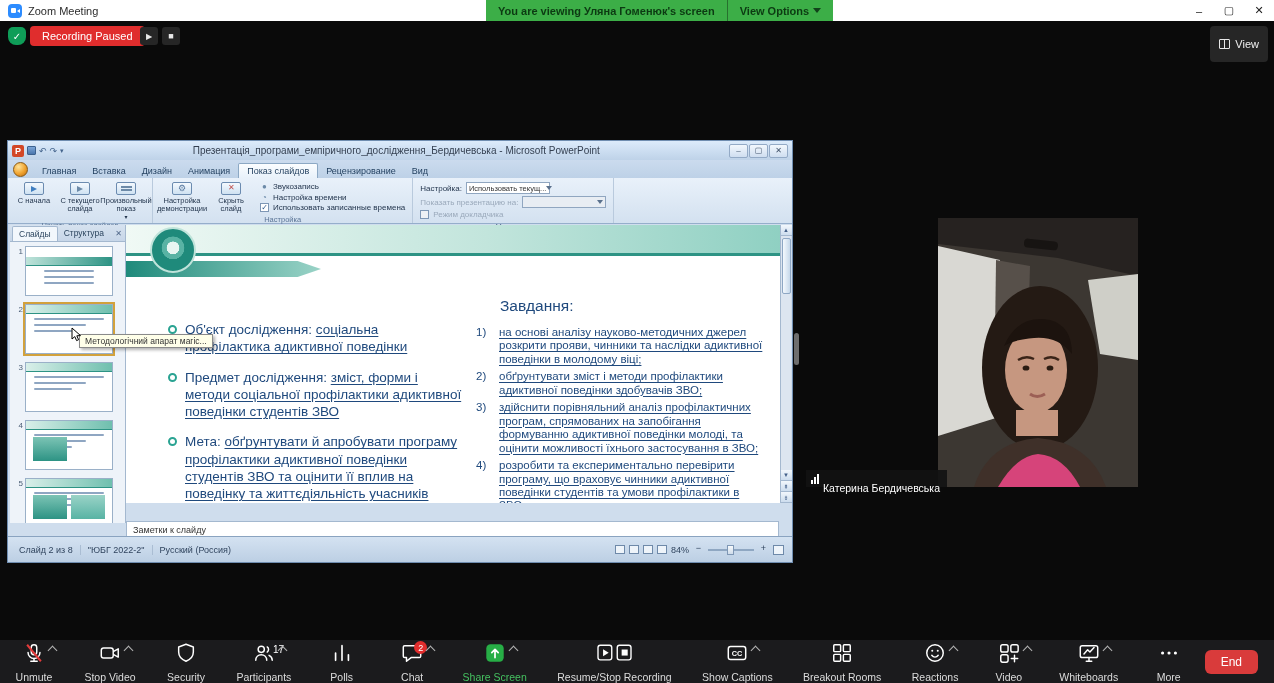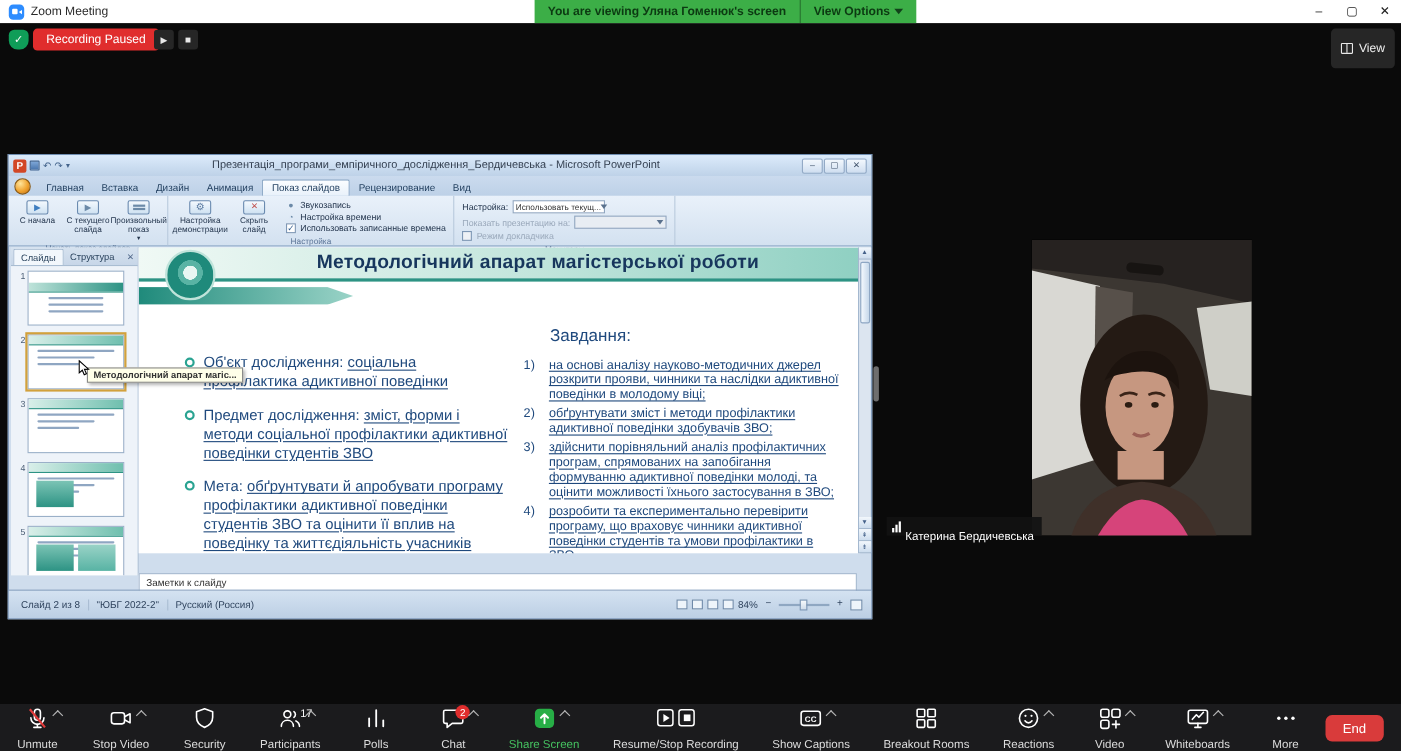--- a/index.html
+++ b/index.html
@@ -77,21 +77,21 @@
   .thumb.sel { outline:2px solid #d2a13c; }
   .t-band { height:9px; background:linear-gradient(90deg,#d9efe9,#6fbfae); border-bottom:1px solid #2d9384; }
   .t-l { height:2px; background:#8fa6c2; margin:4px 8px 0; border-radius:1px; }
   .t-l.b { margin-right:26px; }
   .t-l.c { margin-right:40px; }
   .thumb.v1 .t-band { margin-top:10px; background:linear-gradient(90deg,#bfe3da,#2d9384); }
   .thumb.v1 .t-l { margin:4px 18px 0; }
   .thumb.v4::after, .thumb.v5::after { content:""; position:absolute; left:7px; top:16px; width:34px; height:24px; background:linear-gradient(#7cc4b5,#2d9384); }
   .thumb.v5::before { content:""; position:absolute; right:7px; top:16px; width:34px; height:24px; background:linear-gradient(#9ad3c7,#58b3a4); }
   .mouse-cursor { position:absolute; left:63px; top:186px; z-index:30; }
-  .tooltip { position:absolute; left:71px; top:193px; background:#ffffe9; border:1px solid #8a8a8a; box-shadow:2px 2px 3px rgba(0,0,0,.3); font-size:8.5px; color:#333; padding:1px 5px; white-space:nowrap; z-index:29;font-weight:bold; }
+  .tooltip { position:absolute; left:71px; top:193px; background:#ffffe9; border:1px solid #8a8a8a; box-shadow:2px 2px 3px rgba(0,0,0,.3); font-size:8.5px; color:#333; padding:1px 5px; white-space:nowrap; z-index:29; }
 
   
   .slide-area { position:absolute; left:118px; top:84px; width:656px; bottom:59px; background:#fff; overflow:hidden; }
   .slide-head { position:absolute; left:0; top:0; right:0; height:31px; background:linear-gradient(90deg,#f0f9f5,#c2e5dc 55%,#8fd0c2); border-bottom:3px solid #2d9384; }
   .slide-title { position:absolute; left:80px; right:10px; top:3px; text-align:center; font-size:17.5px; font-weight:bold; color:#17365d; letter-spacing:.2px; }
   .emblem { position:absolute; left:24px; top:2px; width:46px; height:46px; border-radius:50%; background:radial-gradient(circle at 50% 45%, #e8f6f2 0 20%, #59b3a4 21% 36%, #1f8a7b 37% 100%); border:2px solid #bfe3da; z-index:3; }
   .pennant { position:absolute; left:0; top:36px; width:195px; height:16px; background:linear-gradient(90deg,#1f8a7b,#9ad3c7); clip-path:polygon(0 0, 88% 0, 100% 50%, 88% 100%, 0 100%); }
   .bullets { position:absolute; left:42px; top:96px; width:294px; }
   .bullet { display:flex; gap:8px; margin-bottom:13px; }
   .bmark { flex:0 0 auto; width:9px; height:9px; border:2.5px solid #2aa392; border-radius:50%; margin-top:4px; }
@@ -330,21 +330,20 @@
 
   <svg class="mouse-cursor" width="11" height="15" viewBox="0 0 11 15">
       <path d="M1 1 L1 12 L3.8 9.6 L5.6 13.6 L7.6 12.7 L5.8 8.8 L9.5 8.6 Z" fill="#fff" stroke="#000" stroke-width="1"></path>
     </svg>
   <div class="tooltip">Методологічний апарат магіс...</div>
 
   <div class="slide-area">
     <div class="slide-head"></div>
     <div class="emblem"></div>
     <div class="pennant"></div>
-    <div class="slide-title">Методологічний апарат магістерської роботи</div>
     <div class="bullets">
         <div class="bullet">
           <span class="bmark"></span>
           <span class="btext"><span>Об'єкт дослідження: </span><span class="u">соціальна профілактика адиктивної поведінки</span></span>
         </div>
         <div class="bullet">
           <span class="bmark"></span>
           <span class="btext"><span>Предмет дослідження: </span><span class="u">зміст, форми і методи соціальної профілактики адиктивної поведінки студентів ЗВО</span></span>
         </div>
         <div class="bullet">

